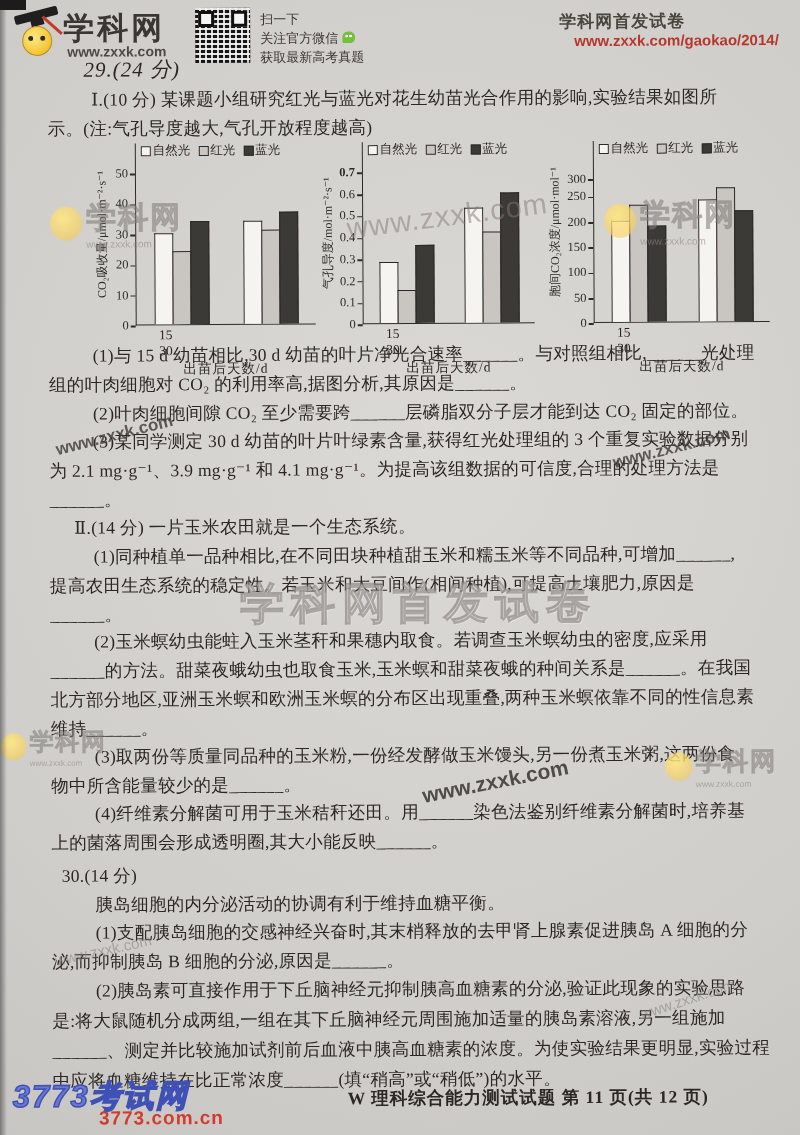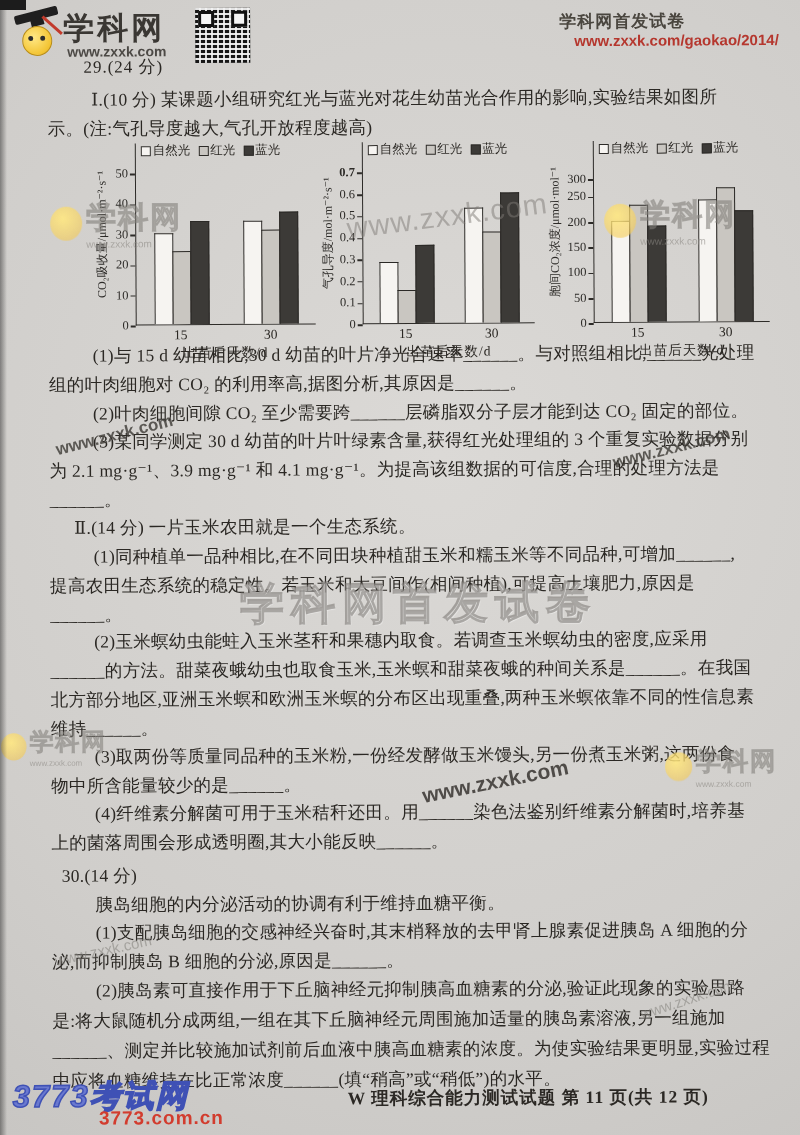--- a/index.html
+++ b/index.html
@@ -18,21 +18,21 @@
   .mascot .face::before{content:"";position:absolute;left:5px;top:9px;width:5px;height:5px;border-radius:50%;
     background:#2c2c2c;box-shadow:12px 0 0 #2c2c2c;}
   .mascot .cap{position:absolute;left:1px;top:3px;width:44px;height:9px;background:#1f1f1f;border-radius:2px;
     transform:rotate(-14deg);}
   .mascot .cap::after{content:"";position:absolute;left:15px;top:7px;width:13px;height:8px;background:#1f1f1f;}
   .mascot .pencil{position:absolute;right:-4px;top:16px;width:26px;height:3px;background:#c23a2b;transform:rotate(42deg);}
   .brand-name{position:absolute;left:66px;top:6px;font-family:"Liberation Sans",sans-serif;
     font-weight:900;font-size:31px;letter-spacing:3px;color:#3a3733;}
   .brand-url{position:absolute;left:70px;top:42px;font-family:"Liberation Sans",sans-serif;
     font-weight:700;font-size:14px;color:#4c4945;}
-  .q29-number{position:absolute;left:86px;top:54px;font-size:17px;letter-spacing:1px;}
+  .q29-number{position:absolute;left:86px;top:54px;font-size:21px;letter-spacing:1px;font-style:italic;}
   .qr{position:absolute;left:198px;top:7px;width:55px;height:55px;background-color:#161616;
     background-image:repeating-linear-gradient(0deg,transparent 0 3px,rgba(245,245,245,.92) 3px 5px),
                      repeating-linear-gradient(90deg,transparent 0 4px,rgba(245,245,245,.85) 4px 6px);}
   .qr::before{content:"";position:absolute;left:3px;top:3px;width:10px;height:10px;background:#f5f5f5;border:3px solid #111;}
   .qr::after{content:"";position:absolute;right:3px;top:3px;width:10px;height:10px;background:#f5f5f5;border:3px solid #111;}
   .qr-captions{position:absolute;left:263px;top:9px;font-family:"Liberation Sans",sans-serif;
     font-size:13px;line-height:19px;color:#3b3834;}
   .wechat-icon{display:inline-block;width:13px;height:12px;margin-left:4px;border-radius:50% 50% 45% 15%;
     background:radial-gradient(circle at 35% 40%,#fff 1.2px,transparent 1.6px),
                radial-gradient(circle at 65% 40%,#fff 1.2px,transparent 1.6px),#74bf3f;vertical-align:-1px;}
@@ -58,21 +58,21 @@
   .ytick::after{content:"";display:inline-block;width:5px;height:1.5px;background:#2d2b28;
     margin-left:2px;vertical-align:middle;}
   .plotcol{display:flex;flex-direction:column;}
   .plot{position:relative;height:182px;border-left:1.5px solid #2d2b28;border-bottom:1.5px solid #2d2b28;box-sizing:border-box;padding-left:24px;}
   .legend{position:absolute;top:-1px;left:5px;display:flex;gap:8px;font-size:12.5px;white-space:nowrap;z-index:2;}
   .leg-item{display:flex;align-items:center;gap:2px;}
   .swatch{display:inline-block;width:10px;height:10px;border:1px solid #2d2b28;box-sizing:border-box;}
   .groups{position:absolute;left:0;right:0;bottom:0;height:152px;display:flex;justify-content:space-around;align-items:flex-end;}
   .group{display:flex;align-items:flex-end;}
   .bar{width:19px;border:1px solid #2b2926;border-bottom:none;box-sizing:border-box;margin-right:-1px;}
-  .xticks{display:flex;justify-content:space-around;font-size:13.5px;margin-top:2px;}
+  .xticks{display:flex;justify-content:space-around;font-size:13.5px;margin-top:2px;flex-direction:column;}
   .xtick{width:60px;text-align:center;}
   .xlabel{text-align:center;font-size:13.5px;margin-top:1px;letter-spacing:1px;}
 
   
   .wm{position:absolute;pointer-events:none;}
   .wm-url-big{font-family:"Liberation Sans",sans-serif;font-size:29px;color:rgba(125,122,117,.5);
     transform:rotate(-7deg);letter-spacing:1px;}
   .wm-url-diag{font-family:"Liberation Sans",sans-serif;font-weight:700;font-size:17px;
     color:rgba(60,57,53,.8);transform:rotate(-14deg);}
   .wm-url-mid{font-family:"Liberation Sans",sans-serif;font-weight:700;font-size:21px;
@@ -105,20 +105,25 @@
 
   <div class="mascot">
     <div class="cap"></div>
     <div class="face"></div>
     <div class="pencil"></div>
   </div>
   <div class="brand-name">学科网</div>
   <div class="brand-url">www.zxxk.com</div>
   <div class="q29-number">29.(24 分)</div>
   <div class="qr"></div>
+  <div class="qr-captions">
+    <div>扫一下</div>
+    <div><span>关注官方微信</span><span class="wechat-icon"></span></div>
+    <div>获取最新高考真题</div>
+  </div>
   <div class="hdr-right-title">学科网首发试卷</div>
   <div class="hdr-right-url">www.zxxk.com/gaokao/2014/</div>
 
   <div class="blk" style="top:84px">
     <div class="ln ind">Ⅰ.(10 分) 某课题小组研究红光与蓝光对花生幼苗光合作用的影响,实验结果如图所</div>
     <div class="ln">示。(注:气孔导度越大,气孔开放程度越高)</div>
   </div>
 
   <div class="chart" style="left:96px">
     <div class="ylab">

